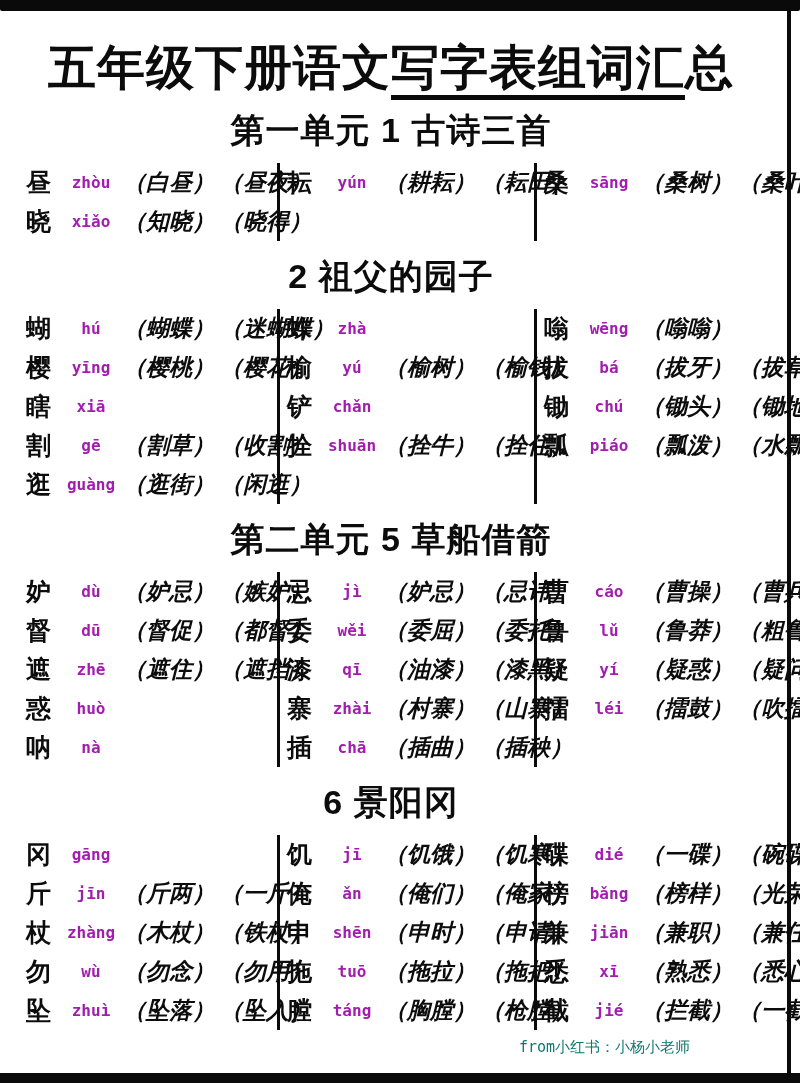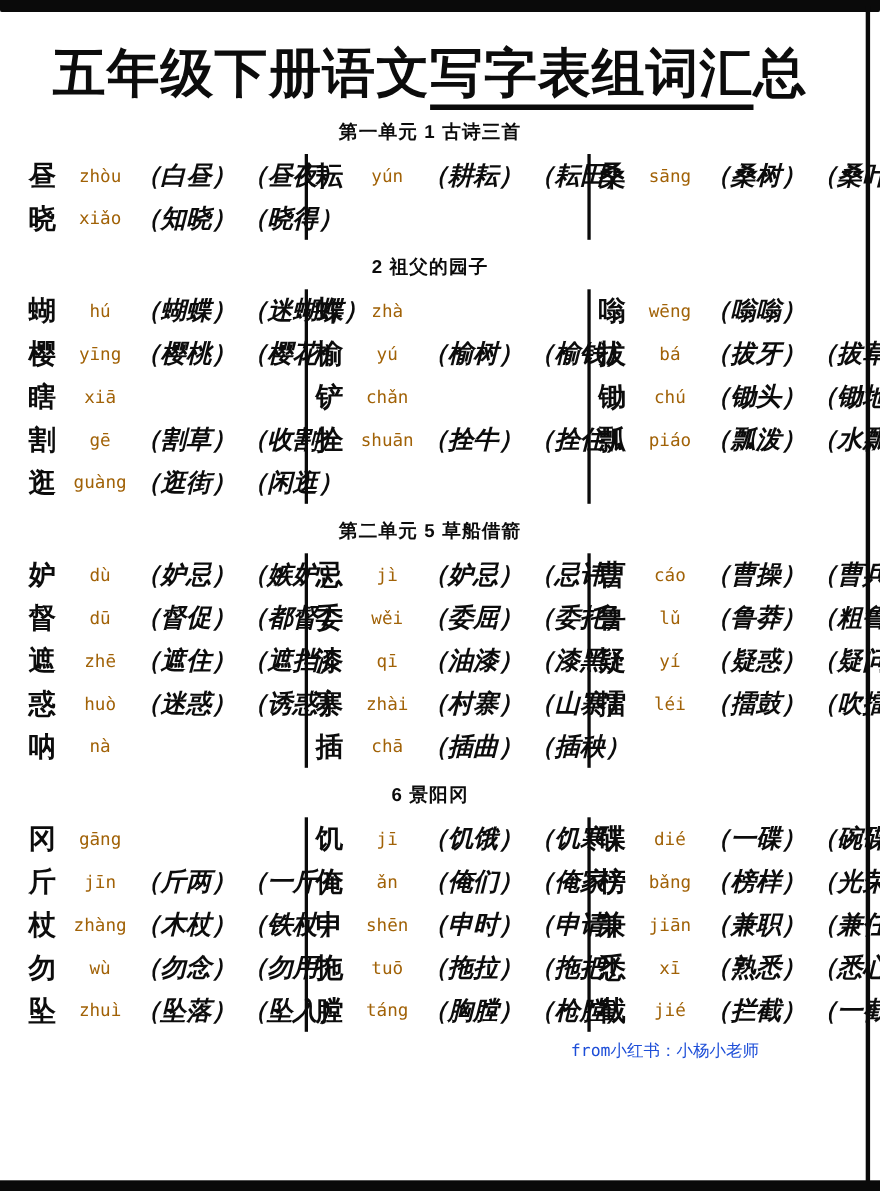--- a/index.html
+++ b/index.html
@@ -31,51 +31,52 @@
     text-align:center;
     font-size:48px;
     font-weight:900;
     letter-spacing:1px;
     line-height:1.15;
   }
   h1.title .u { border-bottom:5px solid #0a0a0a; padding-bottom:1px; }
   h2.sec-header {
     margin:13px 0 9px 0;
     text-align:center;
-    font-size:17px;
+    font-size:34px;
     font-weight:900;
     letter-spacing:1px;
   }
   .cols {
     display:grid;
     grid-template-columns:251px 257px 1fr;
     padding-left:26px;
     align-items:stretch;
   }
   .col { min-height:100%; }
   .col.c2, .col.c3 { border-left:3px solid #0a0a0a; padding-left:7px; }
   .entry { display:flex; align-items:center; height:39px; white-space:nowrap; }
   .hanzi {
     font-size:25px; font-weight:bold; min-width:33px; flex:none;
   }
   .pinyin {
     font-family:"DejaVu Sans Mono", monospace;
-    font-size:16px; color:#a16207;
+    font-size:16px; color:#a21caf;
     min-width:60px; text-align:center; flex:none;
     padding:0 2px;
+    font-weight:bold;
   }
   .words { display:flex;font-style:italic; }
   .word { font-size:23px; font-weight:bold; margin-right:5px; letter-spacing:0; }
   .footer {
     margin-top:8px;
     text-align:right;
     padding-right:92px;
     font-family:"DejaVu Sans Mono", monospace;
     font-size:15px;
-    color:#1d4ed8;
+    color:#0f766e;
   }
 </style>
 </head>
 <body>
 
 <div class="page">
   <div class="bar-top"></div>
   <div class="line-right"></div>
 
   <div class="content">
@@ -251,24 +252,20 @@
                 <span class="hanzi">遮</span>
                 <span class="pinyin">zhē</span>
                 <span class="words">
                   <span class="word">（遮住）</span>
                   <span class="word">（遮挡）</span>
                 </span>
               </div>
               <div class="entry">
                 <span class="hanzi">惑</span>
                 <span class="pinyin">huò</span>
-                <span class="words">
-                  <span class="word">（迷惑）</span>
-                  <span class="word">（诱惑）</span>
-                </span>
               </div>
               <div class="entry">
                 <span class="hanzi">呐</span>
                 <span class="pinyin">nà</span>
               </div>
             </div>
             <div class="col c2">
               <div class="entry">
                 <span class="hanzi">忌</span>
                 <span class="pinyin">jì</span>

